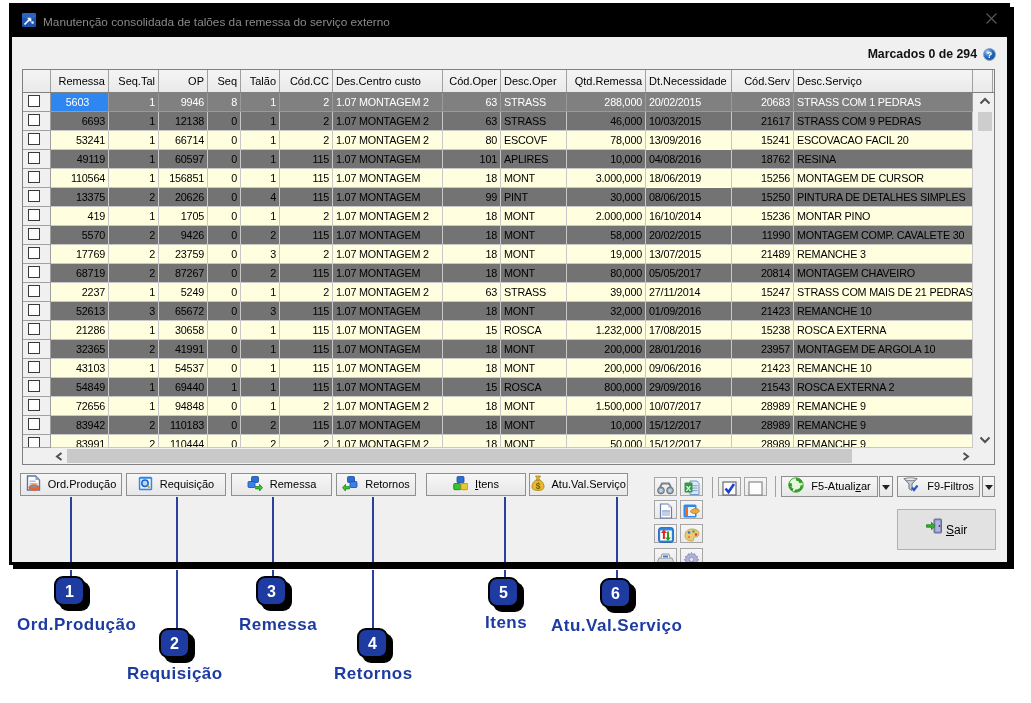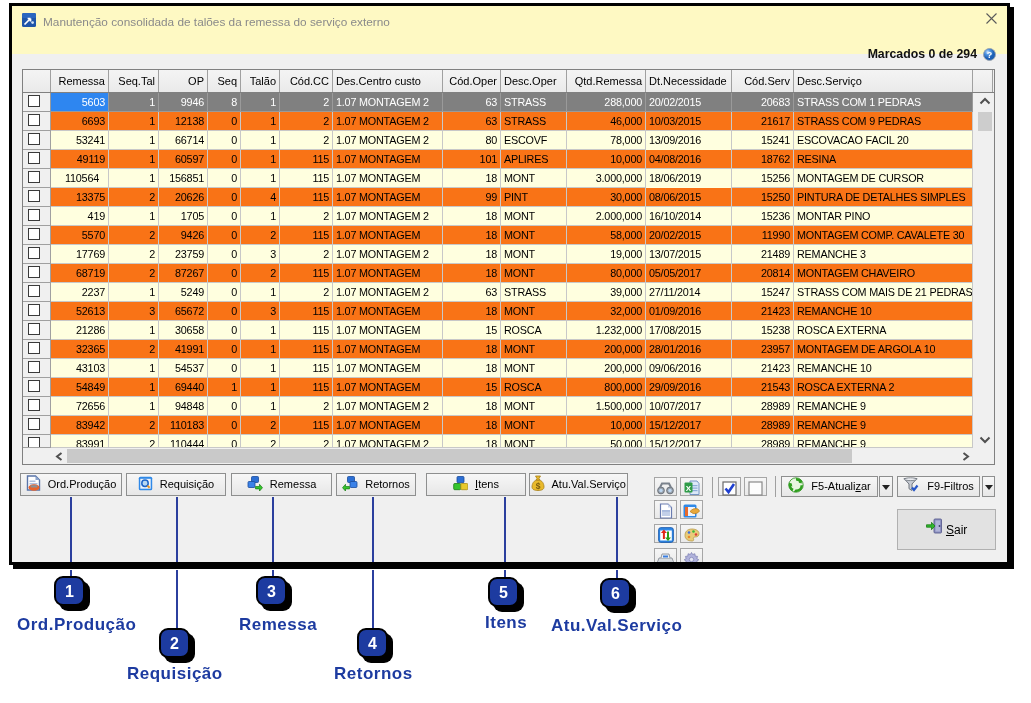--- a/index.html
+++ b/index.html
@@ -1,28 +1,28 @@
 <!DOCTYPE html>
 <html><head>
 <meta charset="utf-8">
 <style>
 * { margin:0; padding:0; box-sizing:border-box; }
 html,body { width:1031px; height:703px; background:#fff; font-family:"Liberation Sans", sans-serif; position:relative; overflow:hidden; }
 #win { position:absolute; left:9px; top:3px; width:1001px; height:562px; border:3px solid #000; background:#f0f0f0; box-shadow:4px 4px 0 #000; overflow:hidden; }
-#titlebar { position:absolute; left:0; top:0; width:100%; height:48px; background:#fef9c3; }
+#titlebar { position:absolute; left:0; top:0; width:100%; height:31px; background:#000000; }
 #title { position:absolute; left:31px; top:0; height:31px; line-height:32px; font-size:11.8px; color:#8a8a8a; }
 #closex { position:absolute; right:10px; top:7px; }
 #marcados { position:absolute; right:30px; top:41px; font-size:12.3px; font-weight:bold; color:#111; }
 #helpico { position:absolute; right:11px; top:42px; }
 
 #grid { position:absolute; left:10px; top:63px; width:973px; height:396px; border:1px solid #808080; background:#f0f0f0; overflow:hidden; }
 #ghead { position:absolute; left:0; top:0; width:971px; height:23px; background:#f0f0f0; border-bottom:1px solid #808080; }
 .hc { position:absolute; top:0; height:22px; line-height:23px; font-size:11px; color:#000; border-right:1px solid #a0a0a0; background:linear-gradient(#f4f4f4,#eaeaea); overflow:hidden; white-space:nowrap; }
 .row { position:absolute; left:0; width:950px; }
-.row.even { background:#f97316; }
+.row.even { background:#737373; }
 .row.odd { background:#ffffdf; }
 .row.sel { background:#808080; color:#fff; }
 .cc { position:absolute; top:0; font-size:10.8px; letter-spacing:-0.2px; line-height:18px; border-right:1px solid #c8c8c8; border-bottom:1px solid #c8c8c8; overflow:hidden; white-space:nowrap; }
 .row.sel .cc { border-right-color:#9a9a9a; border-bottom-color:#9a9a9a; }
 .cc.chk { background:#f0f0f0; border-right-color:#a0a0a0; border-bottom-color:#a0a0a0; }
 .cb { display:block; width:12px; height:12px; margin:2px 0 0 5px; background:#fff; border:1px solid #3a3a3a; }
 #vscroll { position:absolute; left:953px; top:23px; width:18px; height:355px; background:#f0f0f0; }
 #vthumb { position:absolute; left:2px; top:19px; width:14px; height:19px; background:#cdcdcd; }
 #hscroll { position:absolute; left:28px; top:378px; width:923px; height:16px; background:#f0f0f0; }
 #hthumb { position:absolute; left:16px; top:1px; width:785px; height:14px; background:#c9c9c9; }
@@ -86,21 +86,21 @@
 <div class="hc" style="left:544px;width:79px;text-align:right;padding-right:3px">Qtd.Remessa</div>
 <div class="hc" style="left:623px;width:86px;text-align:left;padding-left:3px">Dt.Necessidade</div>
 <div class="hc" style="left:709px;width:62px;text-align:right;padding-right:3px">Cód.Serv</div>
 <div class="hc" style="left:771px;width:179px;text-align:left;padding-left:3px">Desc.Serviço</div>
 <div class="hc" style="left:950px;width:20px"></div>
       </div>
 <div class="row sel" style="top:23px;height:19px">
         <div class="cc chk" style="left:0;width:28px;height:19px">
           <span class="cb"></span>
         </div>
-        <div class="cc" style="left:28px;width:58px;height:19px;text-align:right;padding-right:3px;background:#2e86f0;">5603</div>
+        <div class="cc" style="left:28px;width:58px;height:19px;text-align:right;padding-right:19px;background:#2e86f0;">5603</div>
         <div class="cc" style="left:86px;width:50px;height:19px;text-align:right;padding-right:3px;">1</div>
         <div class="cc" style="left:136px;width:49px;height:19px;text-align:right;padding-right:3px;">9946</div>
         <div class="cc" style="left:185px;width:33px;height:19px;text-align:right;padding-right:3px;">8</div>
         <div class="cc" style="left:218px;width:39px;height:19px;text-align:right;padding-right:3px;">1</div>
         <div class="cc" style="left:257px;width:53px;height:19px;text-align:right;padding-right:3px;">2</div>
         <div class="cc" style="left:310px;width:110px;height:19px;text-align:left;padding-left:3px;">1.07 MONTAGEM 2</div>
         <div class="cc" style="left:420px;width:58px;height:19px;text-align:right;padding-right:3px;">63</div>
         <div class="cc" style="left:478px;width:66px;height:19px;text-align:left;padding-left:3px;">STRASS</div>
         <div class="cc" style="left:544px;width:79px;height:19px;text-align:right;padding-right:3px;">288,000</div>
         <div class="cc" style="left:623px;width:86px;height:19px;text-align:left;padding-left:3px;">20/02/2015</div>
@@ -158,21 +158,21 @@
         <div class="cc" style="left:478px;width:66px;height:19px;text-align:left;padding-left:3px;">APLIRES</div>
         <div class="cc" style="left:544px;width:79px;height:19px;text-align:right;padding-right:3px;">10,000</div>
         <div class="cc" style="left:623px;width:86px;height:19px;text-align:left;padding-left:3px;">04/08/2016</div>
         <div class="cc" style="left:709px;width:62px;height:19px;text-align:right;padding-right:3px;">18762</div>
         <div class="cc" style="left:771px;width:179px;height:19px;text-align:left;padding-left:3px;">RESINA</div>
       </div>
 <div class="row odd" style="top:99px;height:19px">
         <div class="cc chk" style="left:0;width:28px;height:19px">
           <span class="cb"></span>
         </div>
-        <div class="cc" style="left:28px;width:58px;height:19px;text-align:right;padding-right:9px;">110564</div>
+        <div class="cc" style="left:28px;width:58px;height:19px;text-align:right;padding-right:3px;">110564</div>
         <div class="cc" style="left:86px;width:50px;height:19px;text-align:right;padding-right:3px;">1</div>
         <div class="cc" style="left:136px;width:49px;height:19px;text-align:right;padding-right:3px;">156851</div>
         <div class="cc" style="left:185px;width:33px;height:19px;text-align:right;padding-right:3px;">0</div>
         <div class="cc" style="left:218px;width:39px;height:19px;text-align:right;padding-right:3px;">1</div>
         <div class="cc" style="left:257px;width:53px;height:19px;text-align:right;padding-right:3px;">115</div>
         <div class="cc" style="left:310px;width:110px;height:19px;text-align:left;padding-left:3px;">1.07 MONTAGEM</div>
         <div class="cc" style="left:420px;width:58px;height:19px;text-align:right;padding-right:3px;">18</div>
         <div class="cc" style="left:478px;width:66px;height:19px;text-align:left;padding-left:3px;">MONT</div>
         <div class="cc" style="left:544px;width:79px;height:19px;text-align:right;padding-right:3px;">3.000,000</div>
         <div class="cc" style="left:623px;width:86px;height:37px;text-align:left;padding-left:3px;">18/06/2019</div>

